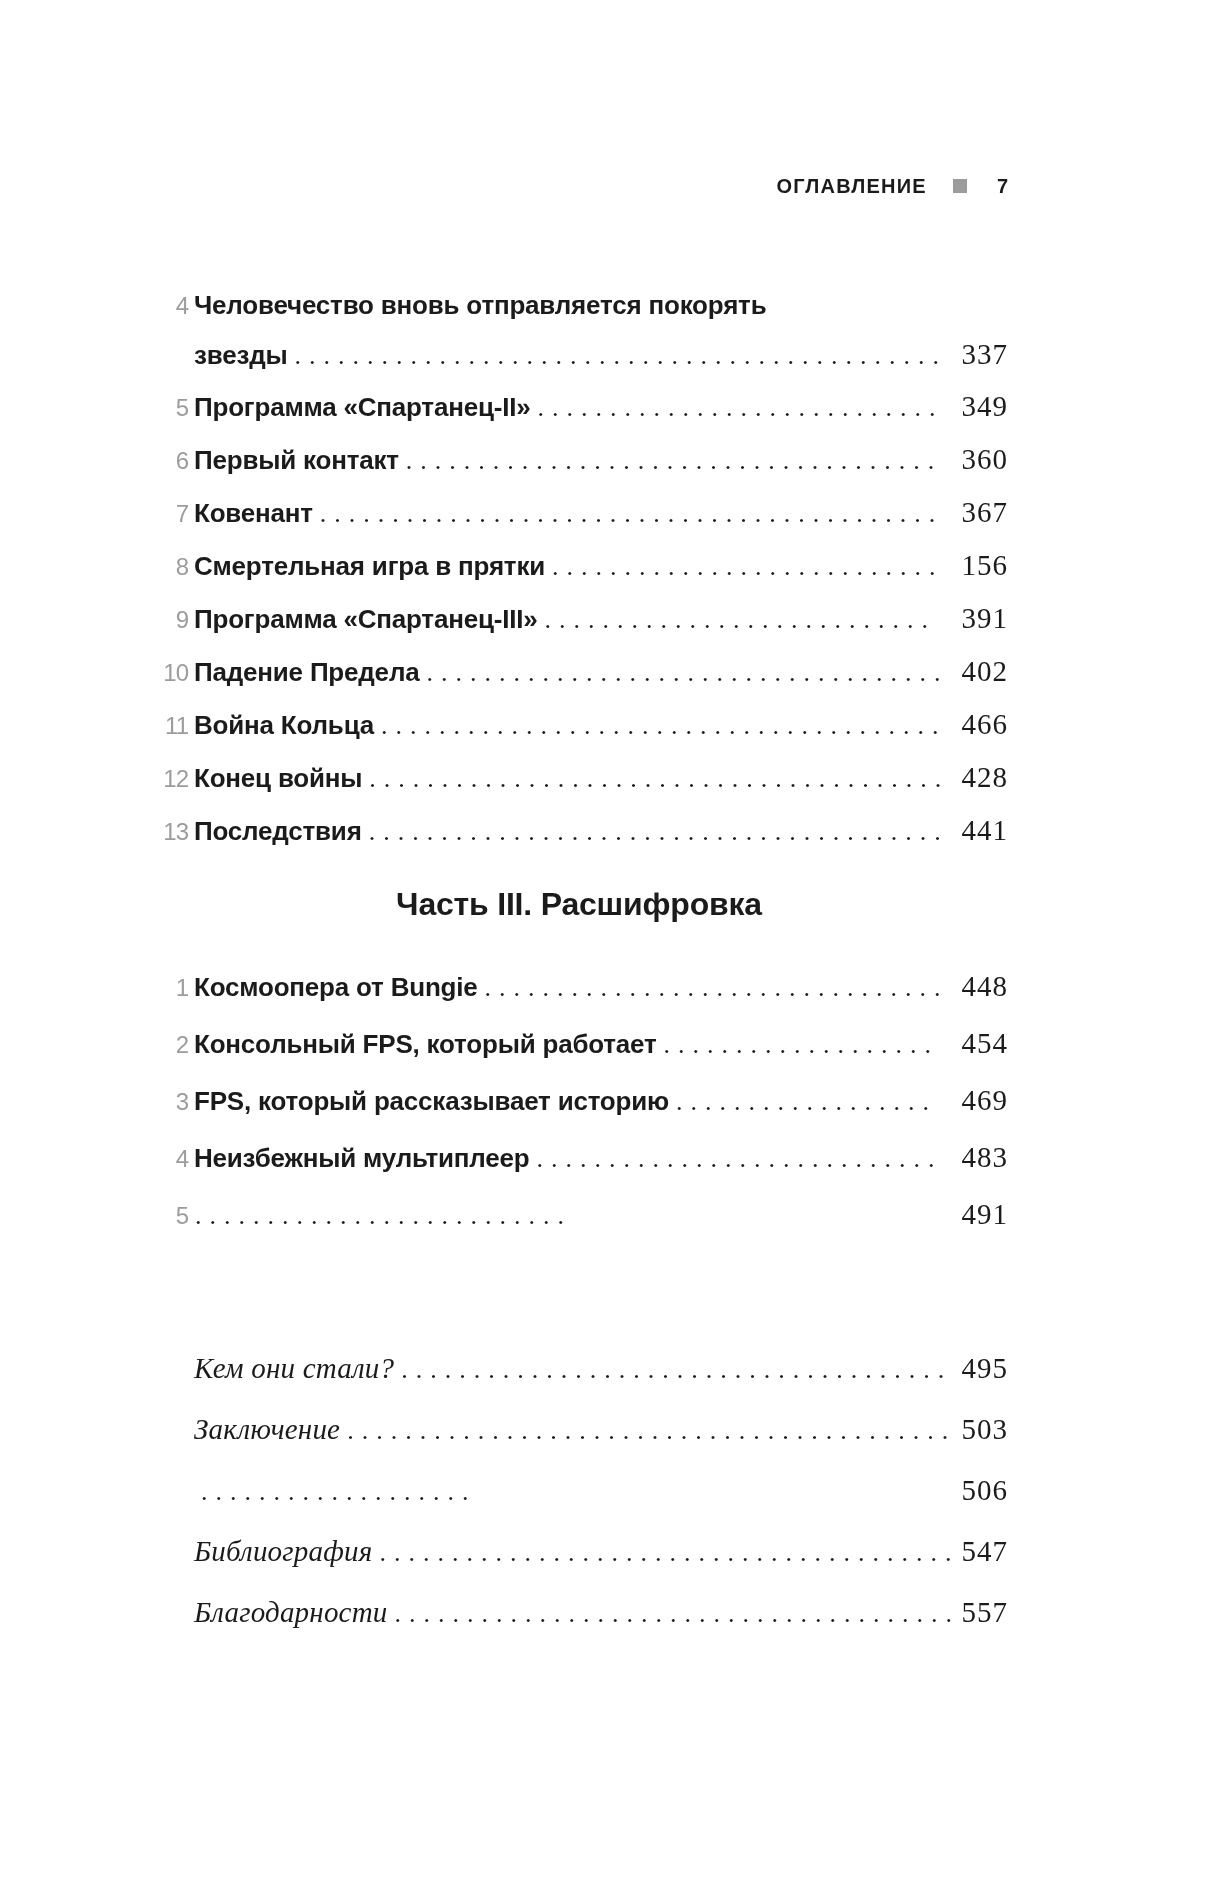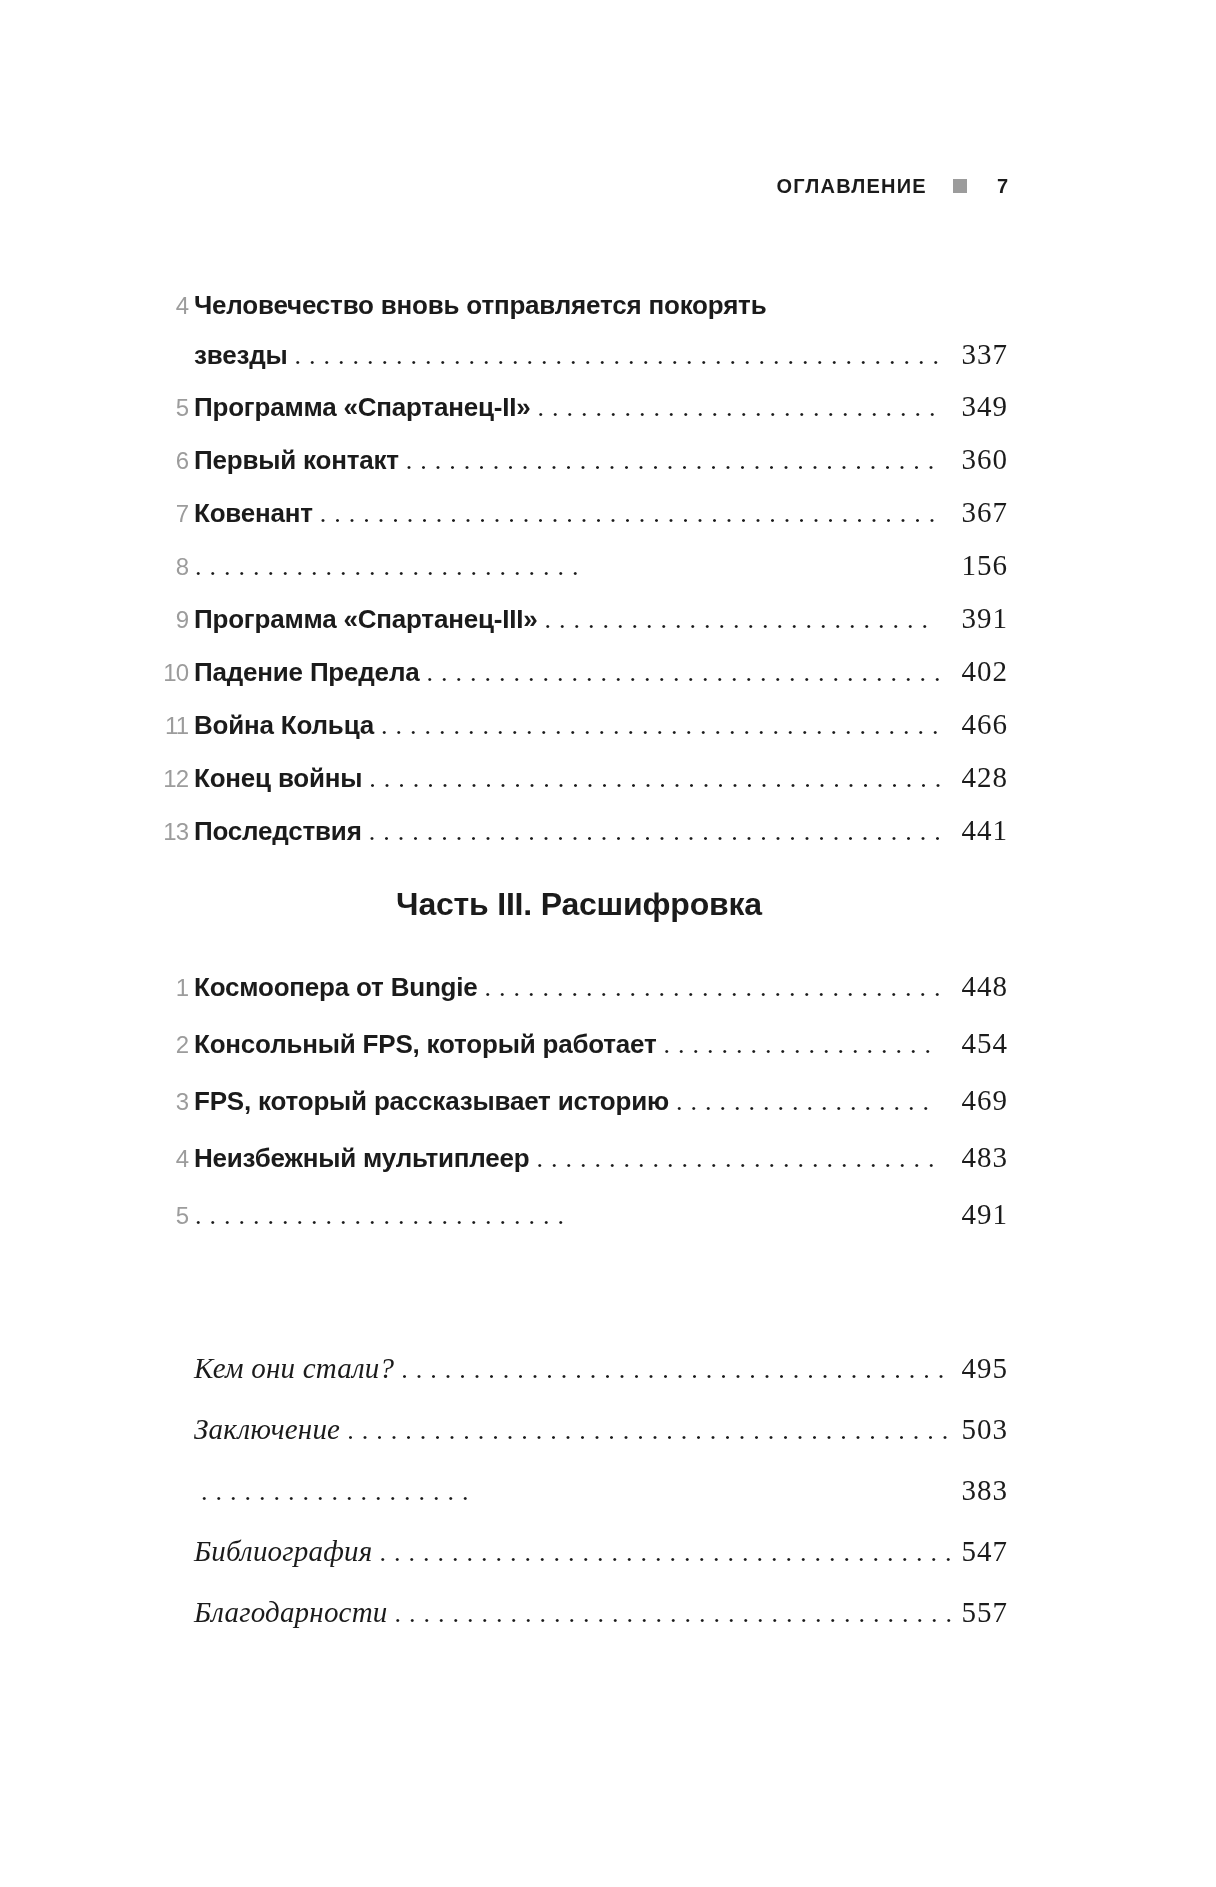--- a/index.html
+++ b/index.html
@@ -102,20 +102,21 @@
 
     <div class="row">
       <span class="num">7</span>
       <span class="title">Ковенант</span>
       <span class="leader">...........................................</span>
       <span class="pagenum">367</span>
     </div>
 
     <div class="row">
       <span class="num">8</span>
+      <span class="title">Смертельная игра в прятки</span>
       <span class="leader">...........................</span>
       <span class="pagenum">156</span>
     </div>
 
     <div class="row">
       <span class="num">9</span>
       <span class="title">Программа «Спартанец-III»</span>
       <span class="leader">...........................</span>
       <span class="pagenum">391</span>
     </div>
@@ -202,21 +203,21 @@
     <div class="row">
       <span class="indent"></span>
       <span class="bm-title">Заключение</span>
       <span class="leader">..........................................</span>
       <span class="pagenum">503</span>
     </div>
 
     <div class="row">
       <span class="indent"></span>
       <span class="leader">...................</span>
-      <span class="pagenum">383</span>
+      <span class="pagenum">506</span>
     </div>
 
     <div class="row">
       <span class="indent"></span>
       <span class="bm-title">Библиография</span>
       <span class="leader">........................................</span>
       <span class="pagenum">547</span>
     </div>
 
     <div class="row">

